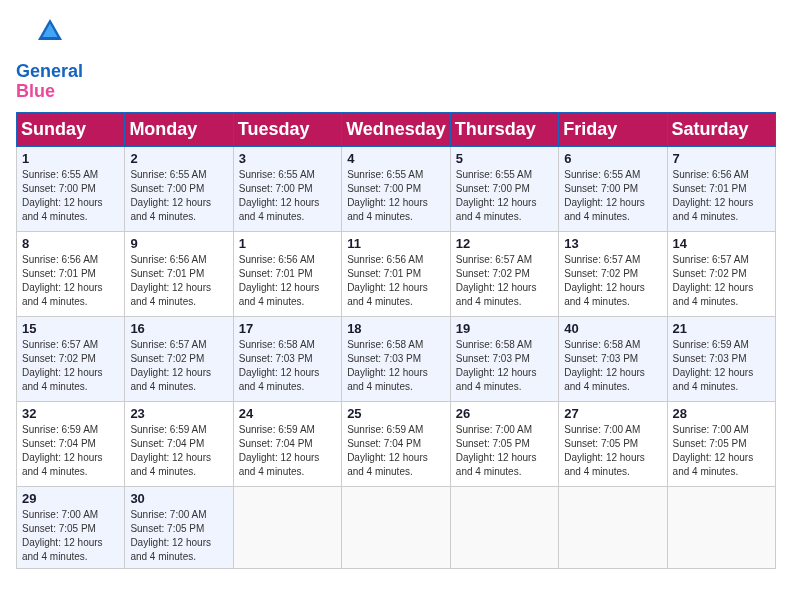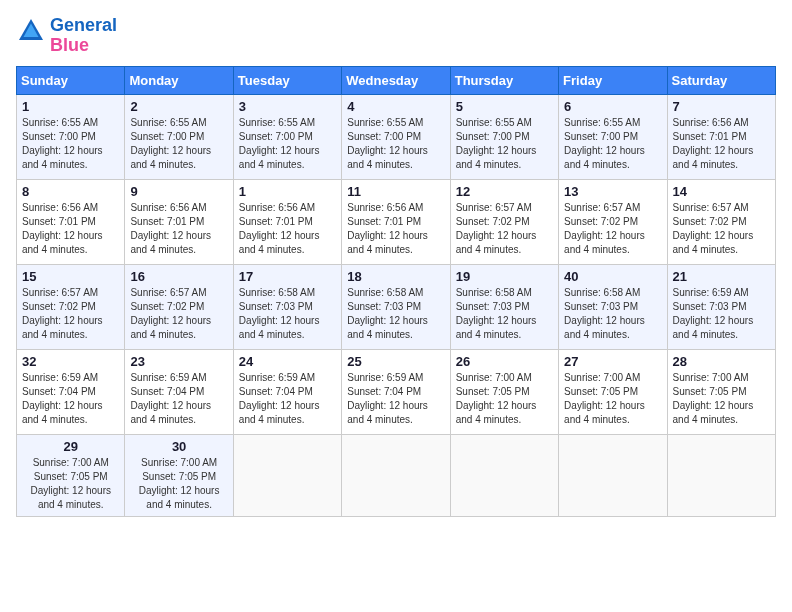--- a/index.html
+++ b/index.html
@@ -11,21 +11,23 @@
       padding: 16px;
     }
     .header-area {
       display: flex;
       justify-content: space-between;
       align-items: flex-start;
       margin-bottom: 10px;
     }
     .logo {
       display: flex;
-      gap: 4px;
+      align-items: center;
+      gap: 16px;
+      flex-direction: column;
     }
     .logo-text {
       font-size: 18px;
       font-weight: bold;
       color: #1a1a2e;
       line-height: 1.1;
     }
     .logo-text span {
       color: #1565c0;
     }
@@ -44,25 +46,25 @@
     .location {
       font-size: 16px;
       color: #333;
     }
     table {
       width: 100%;
       border-collapse: collapse;
       font-size: 10.5px;
     }
     thead th {
-      background-color: #3b82f6;
+      background-color: #be185d;
       color: #fff;
       padding: 6px 4px;
       text-align: left;
-      font-size: 13px;
+      font-size: 18px;
       font-weight: bold;
       border: 1px solid #1565c0;
     }
     tbody td {
       border: 1px solid #ccc;
       vertical-align: top;
       padding: 4px 5px;
       height: 85px;
       width: calc(100% / 7);
     }
@@ -82,21 +84,20 @@
     .day-detail {
       color: #333;
       line-height: 1.4;
       font-size: 10px;
     }
     .empty-cell {
       background-color: #f9f9f9 !important;
     }
     .last-row td {
       height: 80px;
-      text-align: center;
     }
   </style>
 </head>
 <body>
 
 <div class="header-area">
   <div class="logo">
     <svg class="logo-icon" viewBox="0 0 40 40">
       <polygon points="20,4 36,32 4,32" fill="#1565c0"></polygon>
       <polygon points="20,10 30,28 10,28" fill="#42a5f5"></polygon>

